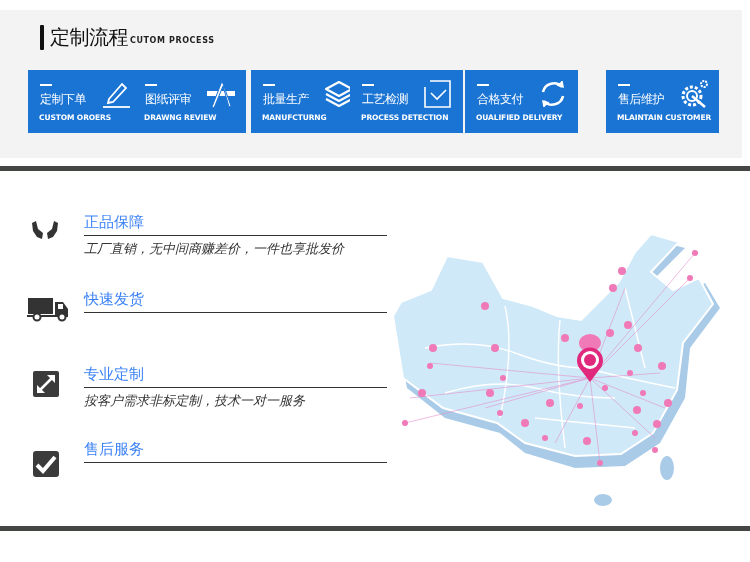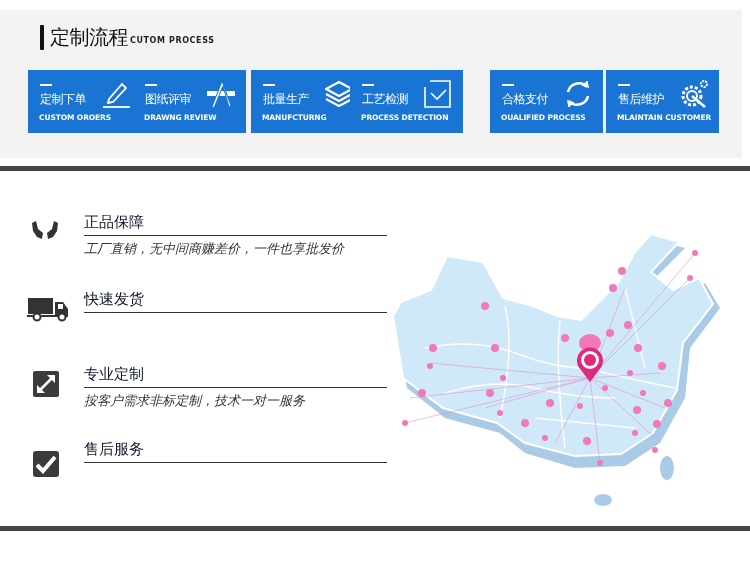--- a/index.html
+++ b/index.html
@@ -17,21 +17,21 @@
   .card .dash { position:absolute; left:12px; top:14px; width:12px; height:2px; background:#fff; }
   .card .cn { position:absolute; left:12px; top:21px; font-size:12px; letter-spacing:-0.5px; }
   .card .en { position:absolute; left:11px; top:43px; font-size:7.5px; font-weight:bold; letter-spacing:-0.1px; white-space:nowrap; }
   .card .ico { position:absolute; right:10px; top:9px; width:30px; height:30px; }
 
   .divider { position:absolute; left:0; width:750px; height:5px; background:#444644; }
 
   .features { position:absolute; left:0; top:0; }
   .feature { position:absolute; left:0; width:400px; height:60px; }
   .feature .ficon { position:absolute; left:28px; width:34px; height:30px; }
-  .feature .fh { position:absolute; left:84px; top:0; font-size:15px; color:#0f172a; }
+  .feature .fh { position:absolute; left:84px; top:0; font-size:15px; color:#3b82f6; }
   .feature .fline { position:absolute; left:84px; top:22px; width:303px; height:1px; background:#333; }
   .feature .fd { position:absolute; left:84px; top:27px; font-size:13px; color:#333; white-space:nowrap;font-style:italic; }
 
   .map { position:absolute; left:385px; top:228px; width:345px; height:290px; }
 </style>
 </head>
 <body>
 
 <div class="page">
 
@@ -76,24 +76,24 @@
       <div class="card" style="left:334px">
         <div class="dash"></div>
         <div class="cn">工艺检测</div>
         <div class="en">PROCESS DETECTION</div>
         <svg class="ico" viewBox="0 0 30 30" fill="none" stroke="#fff" stroke-width="1.6">
           <path d="M7 2 L27 2 L27 28 L2 28 L2 8"></path>
           <path d="M8 14 L14 20 L23 11"></path>
         </svg>
       </div>
 
-      <div class="card" style="left:474px">
+      <div class="card" style="left:449px">
         <div class="dash"></div>
         <div class="cn">合格支付</div>
-        <div class="en">OUALIFIED PROCESS</div>
+        <div class="en">OUALIFIED DELIVERY</div>
         <svg class="ico" viewBox="0 0 30 30" fill="none" stroke="#fff" stroke-width="2.6">
           <path d="M5 13 A11 11 0 0 1 24 8"></path>
           <path d="M25 17 A11 11 0 0 1 6 22"></path>
           <path d="M19 6 L25 8 L24 2" fill="#fff" stroke-width="1.5"></path>
           <path d="M11 24 L5 22 L6 28" fill="#fff" stroke-width="1.5"></path>
         </svg>
       </div>
 
       <div class="card" style="left:590px">
         <div class="dash"></div>

